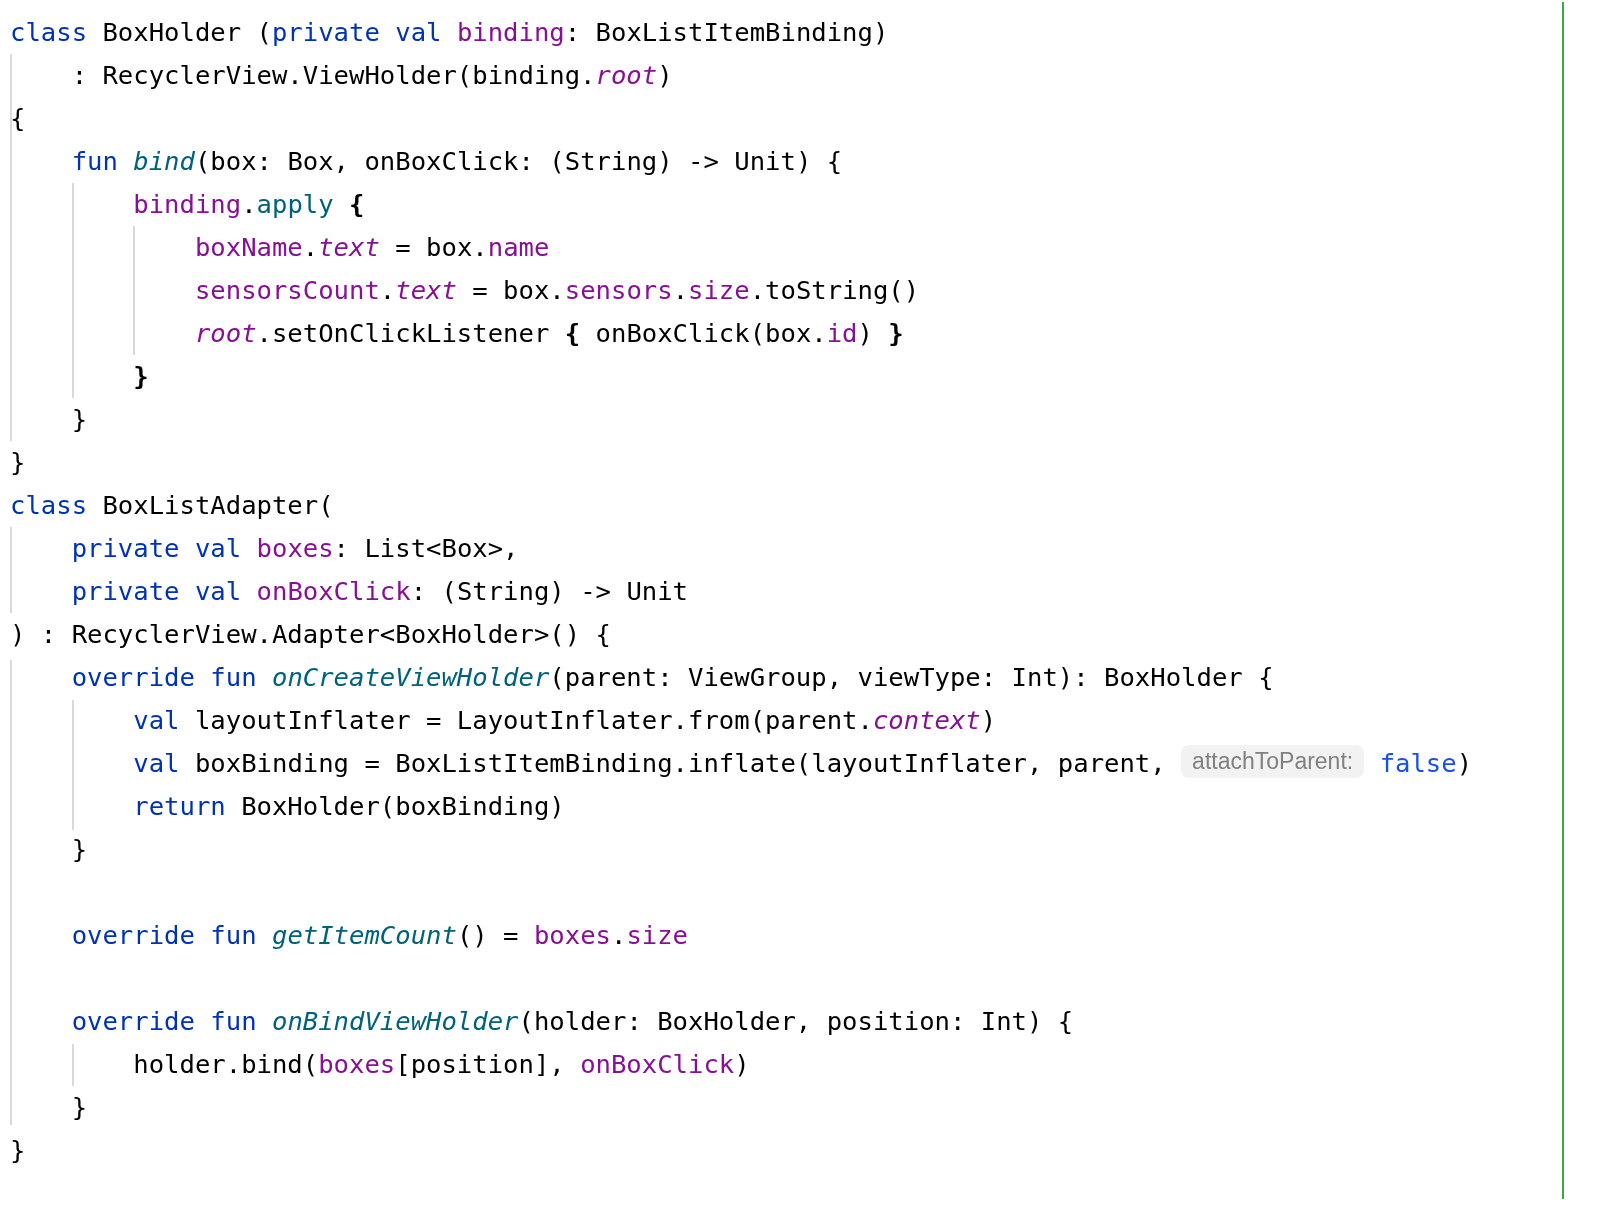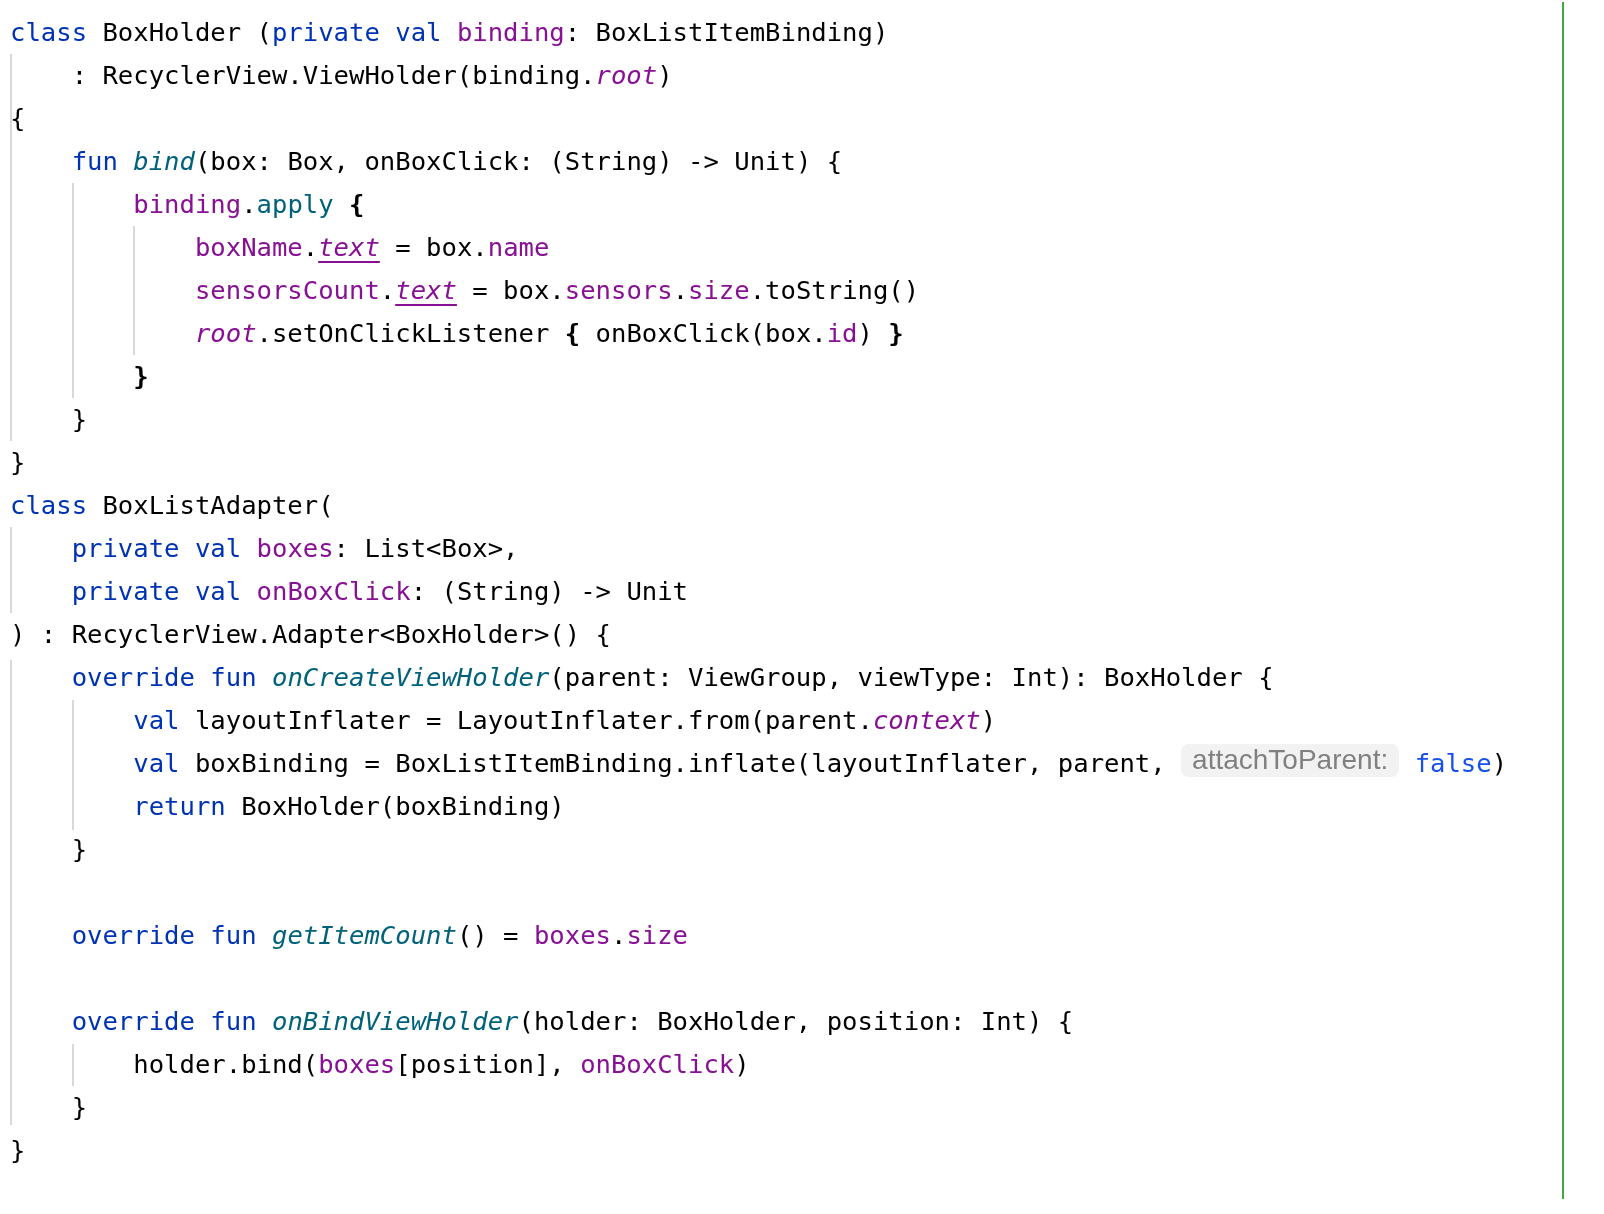--- a/index.html
+++ b/index.html
@@ -10,26 +10,26 @@
   .margin-line{position:absolute;left:1562px;top:2px;width:2px;height:1197px;
                background:var(--margin,#3fa840);}
   .code{position:absolute;left:10px;top:11px;margin:0;
         font:25.6px/43px "DejaVu Sans Mono",monospace;color:var(--fg,#000);}
   .line{height:43px;white-space:pre;}
   .k  {color:var(--kw,#0033b3);}
   .fd {color:var(--fn,#00627a);font-style:italic;}
   .fdi{color:var(--fn,#00627a);}
   .p  {color:var(--prop,#871094);}
   .pi {color:var(--prop,#871094);font-style:italic;}
-  .piu{color:var(--prop,#871094);font-style:italic;text-decoration:underline;
+  .piu{color:var(--prop,#871094);font-style:italic;
        text-underline-offset:5px;text-decoration-thickness:2px;margin-top:32px;}
   .b  {font-weight:bold;}
   .kb {color:var(--lit,#1750eb);}
   .hint{display:inline-block;font-family:"Liberation Sans",sans-serif;
-        font-size:28px;line-height:22px;font-style:normal;
+        font-size:23px;line-height:22px;font-style:normal;
         color:var(--hintText,#808080);background:var(--hintBg,#f2f2f2);
         border-radius:8px;padding:5px 11px 6px;vertical-align:3px;}
 </style>
 </head>
 <body>
 
 <div class="editor">
 
   <div>
     <div class="guide" style="left:10px;top:54px;height:387px"></div>

